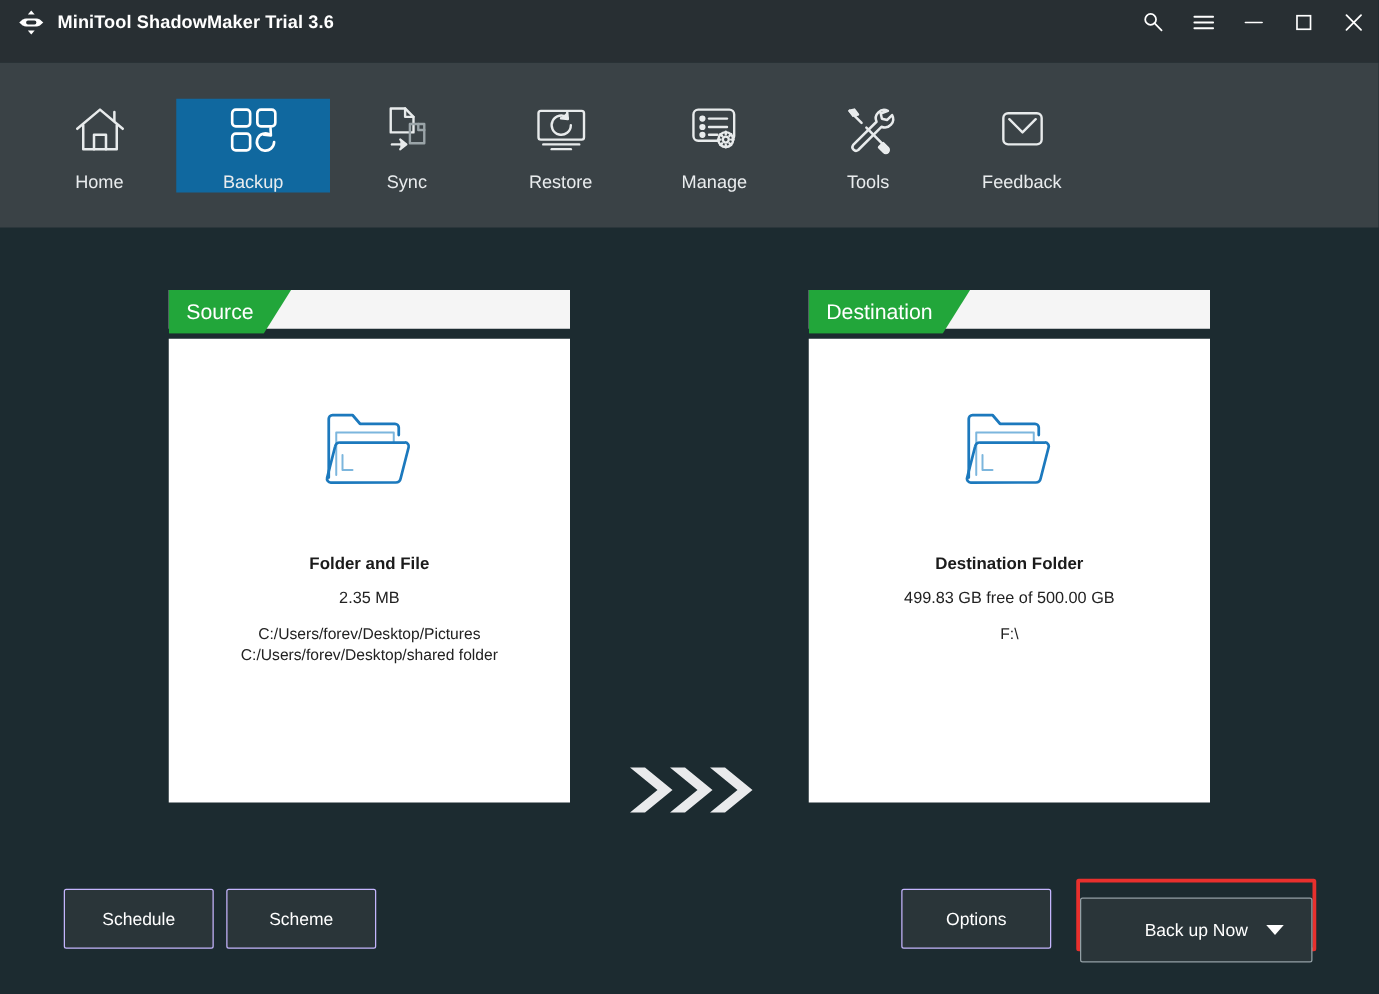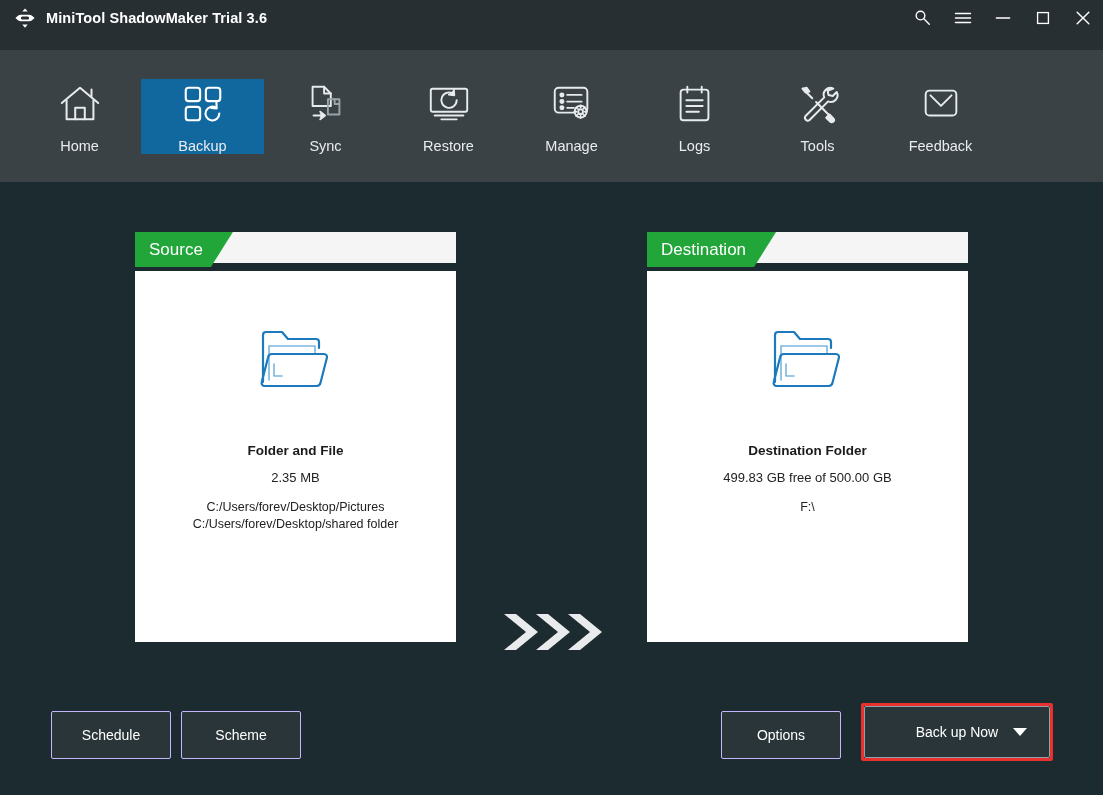--- a/index.html
+++ b/index.html
@@ -83,21 +83,21 @@
   .btn.schedule{ left:51px; top:0; width:120px; }
   .btn.scheme{ left:181px; top:0; width:120px; }
   .btn.options{ left:721px; top:0; width:120px; }
 
   .backup-wrap{
     position:absolute; left:861px; top:-8px; width:192px; height:58px;
     border:3px solid #e8302d; border-radius:2px;
     display:flex; align-items:center; justify-content:center;
   }
   .btn.backup{
-    position:relative; left:0; top:0; width:100%; height:100%;
+    position:relative; left:0; top:12px; width:100%; height:100%;
     border:1px solid #93a0a5; justify-content:center;
   }
   .backup-caret{
     position:absolute; right:22px; top:50%; transform:translateY(-50%);
     width:0;height:0;border-left:7px solid transparent;border-right:7px solid transparent;
     border-top:8px solid #ffffff;
   }
   svg{ display:block; }
 </style>
 </head>
@@ -215,32 +215,20 @@
         <line x1="19" y1="21.5" x2="34" y2="21.5"></line>
         <line x1="19" y1="28" x2="26" y2="28"></line>
         <circle cx="33" cy="32" r="6.2" fill="#3a4246"></circle>
         <circle cx="33" cy="32" r="2.5"></circle>
         <path d="M33 25.5 v2 M33 36.5 v2 M26.5 32 h2 M37.5 32 h2 M28.5 27.5 l1.4 1.4 M36.1 35.1 l1.4 1.4 M37.5 27.5 l-1.4 1.4 M29.9 35.1 l-1.4 1.4"></path>
       </svg>
     </span>
     <span class="nav-label">Manage</span>
   </div>
 
-  <div class="nav-item">
-    <span class="nav-ico">
-      <svg width="46" height="46" viewBox="0 0 48 48" fill="none" stroke="#e8ebec" stroke-width="2" stroke-linecap="round" stroke-linejoin="round">
-        <rect x="9" y="9" width="29" height="32" rx="3"></rect>
-        <path d="M16 6 v6 M31 6 v6"></path>
-        <line x1="15" y1="20" x2="32" y2="20"></line>
-        <line x1="15" y1="26" x2="32" y2="26"></line>
-        <line x1="15" y1="32" x2="28" y2="32"></line>
-      </svg>
-    </span>
-    <span class="nav-label">Logs</span>
-  </div>
 
   <div class="nav-item">
     <span class="nav-ico">
       <svg width="46" height="46" viewBox="0 0 48 48" fill="none" stroke="#e8ebec" stroke-width="2.1" stroke-linecap="round" stroke-linejoin="round">
         <path d="M8 8 L18 18 M22 22 L38 38"></path>
         <path d="M8 8 L12 7 L15 11 L11 12 Z" fill="#e8ebec"></path>
         <path d="M36 35 l4 4 a2.4 2.4 0 0 1 -3.4 3.4 l-4 -4 z" fill="#e8ebec"></path>
         <path d="M40 8 a7 7 0 0 0 -9.5 9.1 L11 36.5 a3 3 0 0 0 4.2 4.2 L34.6 21.3 A7 7 0 0 0 43.5 11.5 l-4.1 4.1 l-4.4 -1 l-1 -4.4 z"></path>
       </svg>
     </span>

